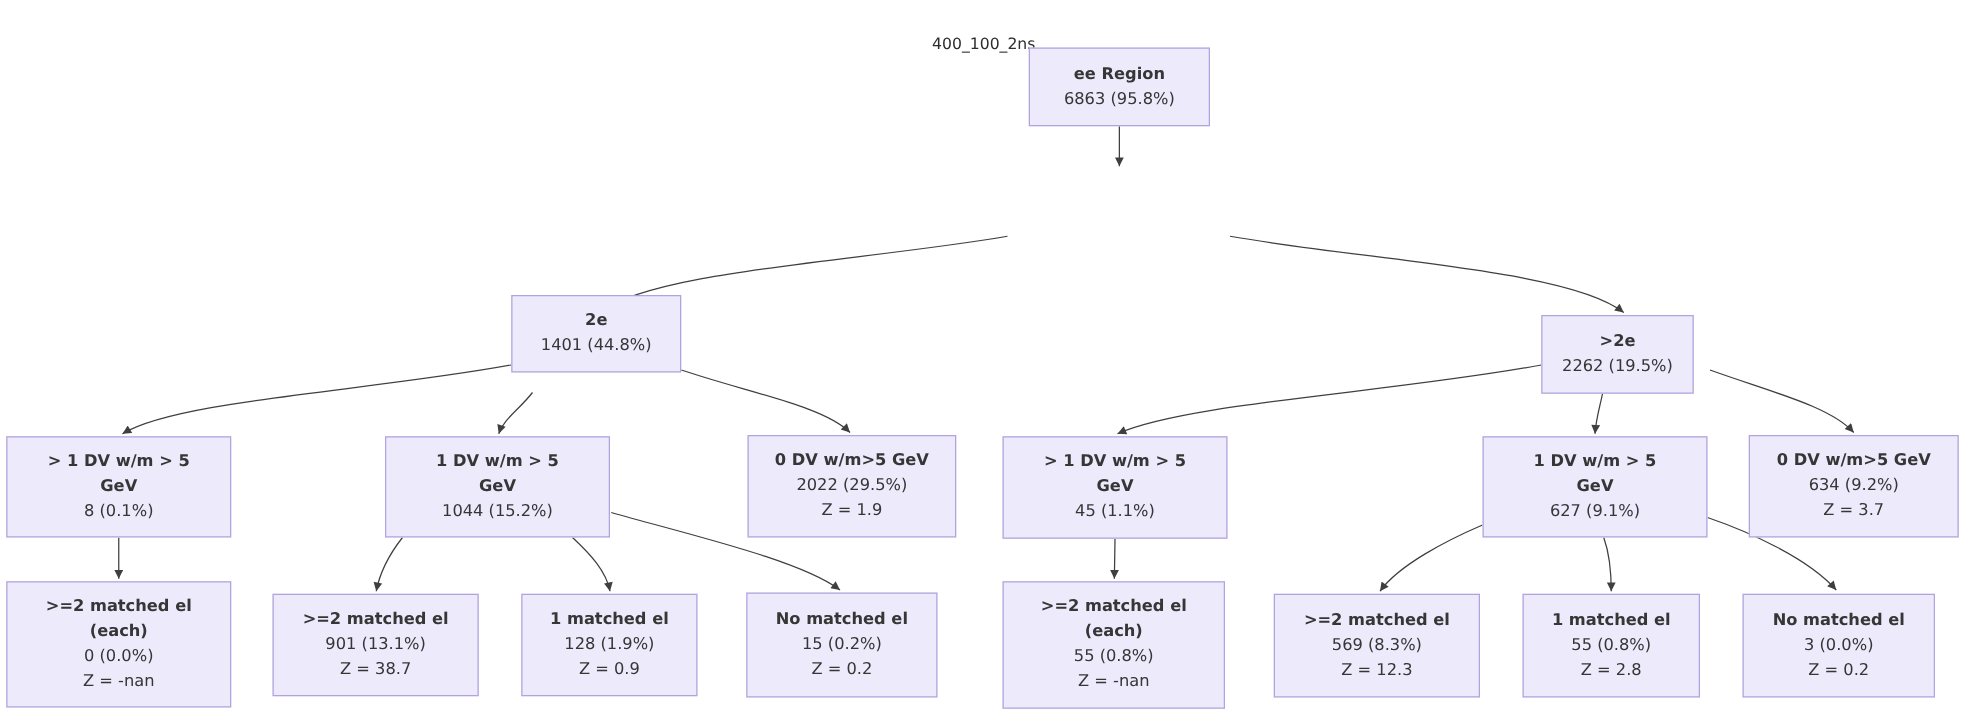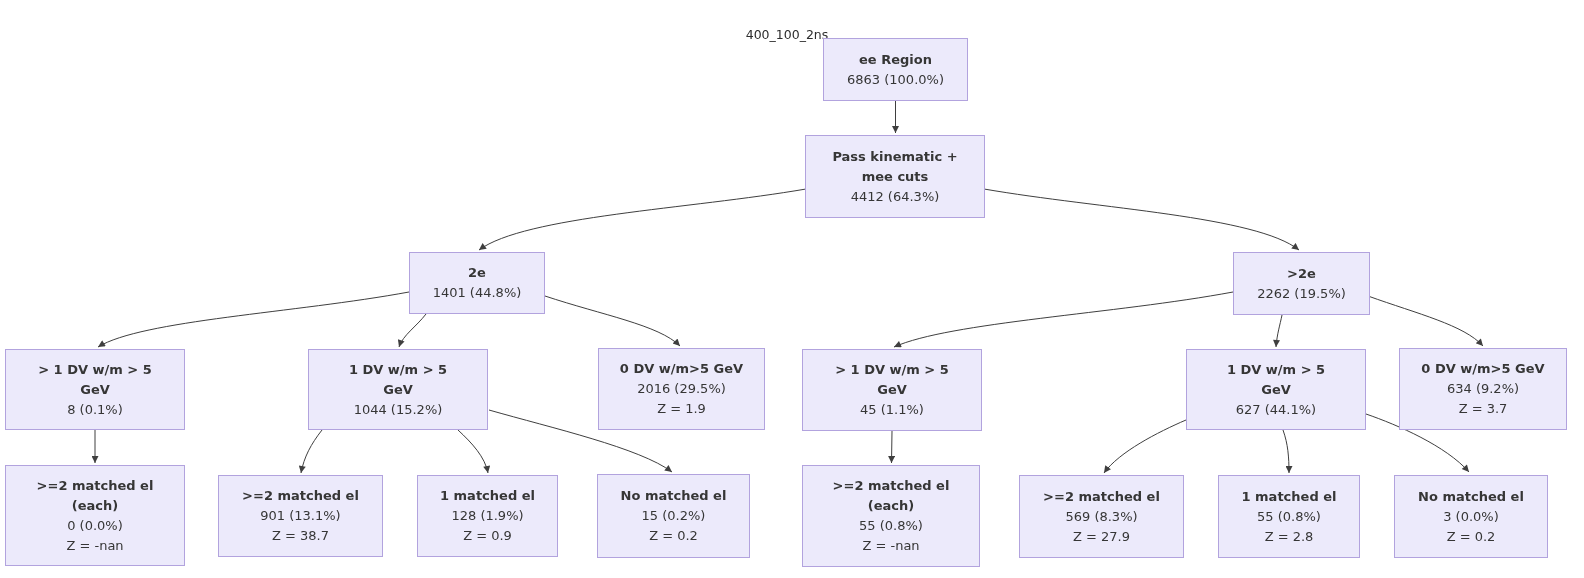--- a/index.html
+++ b/index.html
@@ -60,39 +60,33 @@
       <path marker-end="url(#arrow)" d="M1283,430 C1288,444 1289,457 1289,473"></path>
       <path marker-end="url(#arrow)" d="M1366,414 C1398,425 1446,446 1469,472"></path>
     </g>
   </svg>
 
   <div class="diagram-title">400_100_2ns</div>
 
   <div class="node" style="left:823px;top:38px;width:145px;height:63px">
     <span class="lbl">ee Region</span>
 
-    <span class="stat">6863 (100.0%)</span>
+    <span class="stat">6863 (95.8%)</span>
 
   </div>
 
-  <div class="node" style="left:805px;top:135px;width:180px;height:83px">
-    <span class="lbl">Pass kinematic +</span>
-    <span class="lbl">mee cuts</span>
-    <span class="stat">4412 (64.3%)</span>
 
-  </div>
-
-  <div class="node" style="left:409px;top:252px;width:136px;height:62px">
+  <div class="node" style="left:409px;top:236px;width:136px;height:62px">
     <span class="lbl">2e</span>
 
     <span class="stat">1401 (44.8%)</span>
 
   </div>
 
-  <div class="node" style="left:1233px;top:252px;width:137px;height:63px">
+  <div class="node" style="left:1233px;top:252px;width:122px;height:63px">
     <span class="lbl">&gt;2e</span>
 
     <span class="stat">2262 (19.5%)</span>
 
   </div>
 
   <div class="node" style="left:5px;top:349px;width:180px;height:81px">
     <span class="lbl">&gt; 1 DV w/m &gt; 5</span>
     <span class="lbl">GeV</span>
     <span class="stat">8 (0.1%)</span>
@@ -102,35 +96,35 @@
   <div class="node" style="left:308px;top:349px;width:180px;height:81px">
     <span class="lbl">1 DV w/m &gt; 5</span>
     <span class="lbl">GeV</span>
     <span class="stat">1044 (15.2%)</span>
 
   </div>
 
   <div class="node" style="left:598px;top:348px;width:167px;height:82px">
     <span class="lbl">0 DV w/m&gt;5 GeV</span>
 
-    <span class="stat">2016 (29.5%)</span>
+    <span class="stat">2022 (29.5%)</span>
     <span class="stat">Z = 1.9</span>
   </div>
 
   <div class="node" style="left:802px;top:349px;width:180px;height:82px">
     <span class="lbl">&gt; 1 DV w/m &gt; 5</span>
     <span class="lbl">GeV</span>
     <span class="stat">45 (1.1%)</span>
 
   </div>
 
   <div class="node" style="left:1186px;top:349px;width:180px;height:81px">
     <span class="lbl">1 DV w/m &gt; 5</span>
     <span class="lbl">GeV</span>
-    <span class="stat">627 (44.1%)</span>
+    <span class="stat">627 (9.1%)</span>
 
   </div>
 
   <div class="node" style="left:1399px;top:348px;width:168px;height:82px">
     <span class="lbl">0 DV w/m&gt;5 GeV</span>
 
     <span class="stat">634 (9.2%)</span>
     <span class="stat">Z = 3.7</span>
   </div>
 
@@ -166,21 +160,21 @@
     <span class="lbl">&gt;=2 matched el</span>
     <span class="lbl">(each)</span>
     <span class="stat">55 (0.8%)</span>
     <span class="stat">Z = -nan</span>
   </div>
 
   <div class="node" style="left:1019px;top:475px;width:165px;height:83px">
     <span class="lbl">&gt;=2 matched el</span>
 
     <span class="stat">569 (8.3%)</span>
-    <span class="stat">Z = 27.9</span>
+    <span class="stat">Z = 12.3</span>
   </div>
 
   <div class="node" style="left:1218px;top:475px;width:142px;height:83px">
     <span class="lbl">1 matched el</span>
 
     <span class="stat">55 (0.8%)</span>
     <span class="stat">Z = 2.8</span>
   </div>
 
   <div class="node" style="left:1394px;top:475px;width:154px;height:83px">

